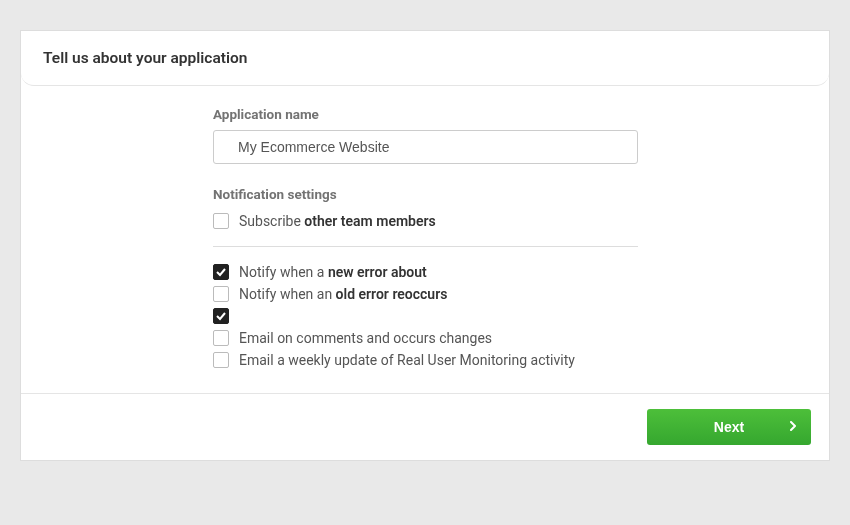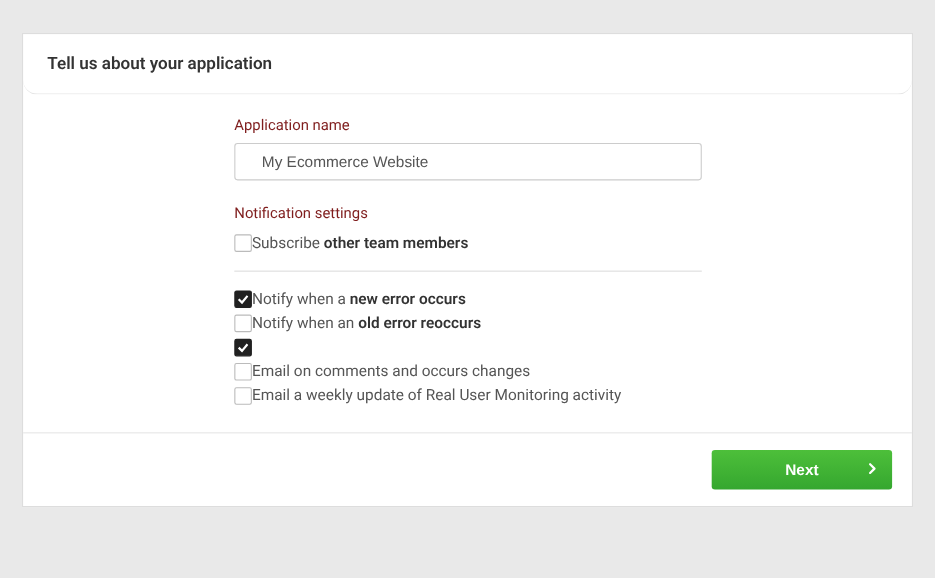--- a/index.html
+++ b/index.html
@@ -25,39 +25,40 @@
       border-radius: 13px;
     }
     .card-body {
       padding: 20px 22px 22px 22px;
     }
     .inner {
       max-width: 425px;
       margin-left: 170px;
     }
     .section-label {
-      font-weight: 400;
+      font-weight: 700;
       font-size: 13.5px;
-      color: #7f1d1d;
+      color: #737373;
       margin-bottom: 8px;
       display: block;
     }
     .text-input {
       width: 100%;
       padding: 8px 24px;
       border: 1px solid #ccc;
       border-radius: 3px;
       font-size: 14px;
       color: #555;
       background: #fff;
     }
     .spacer { height: 22px; }
     .check-row {
       display: flex;
       align-items: center;
+      gap: 10px;
       padding: 3px 0;
       font-size: 14px;
       color: #555;
     }
     .check-row strong { color: #333; font-weight: 600; }
     .cbox {
       width: 16px;
       height: 16px;
       border: 1px solid #bbb;
       border-radius: 2px;
@@ -141,21 +142,21 @@
 
       <hr class="divider">
 
       <div id="opts-container">
           <div class="check-row">
             <span class="cbox checked">
               <svg width="10" height="10" viewBox="0 0 10 10">
                 <path d="M1 5 L4 8 L9 2" stroke="#fff" stroke-width="2" fill="none"></path>
               </svg>
             </span>
-            <span class="check-label"><span>Notify when a </span><strong>new error occurs</strong></span>
+            <span class="check-label"><span>Notify when a </span><strong>new error about</strong></span>
           </div>
           <div class="check-row">
             <span class="cbox"></span>
             <span class="check-label"><span>Notify when an </span><strong>old error reoccurs</strong></span>
           </div>
           <div class="check-row">
             <span class="cbox checked">
               <svg width="10" height="10" viewBox="0 0 10 10">
                 <path d="M1 5 L4 8 L9 2" stroke="#fff" stroke-width="2" fill="none"></path>
               </svg>

